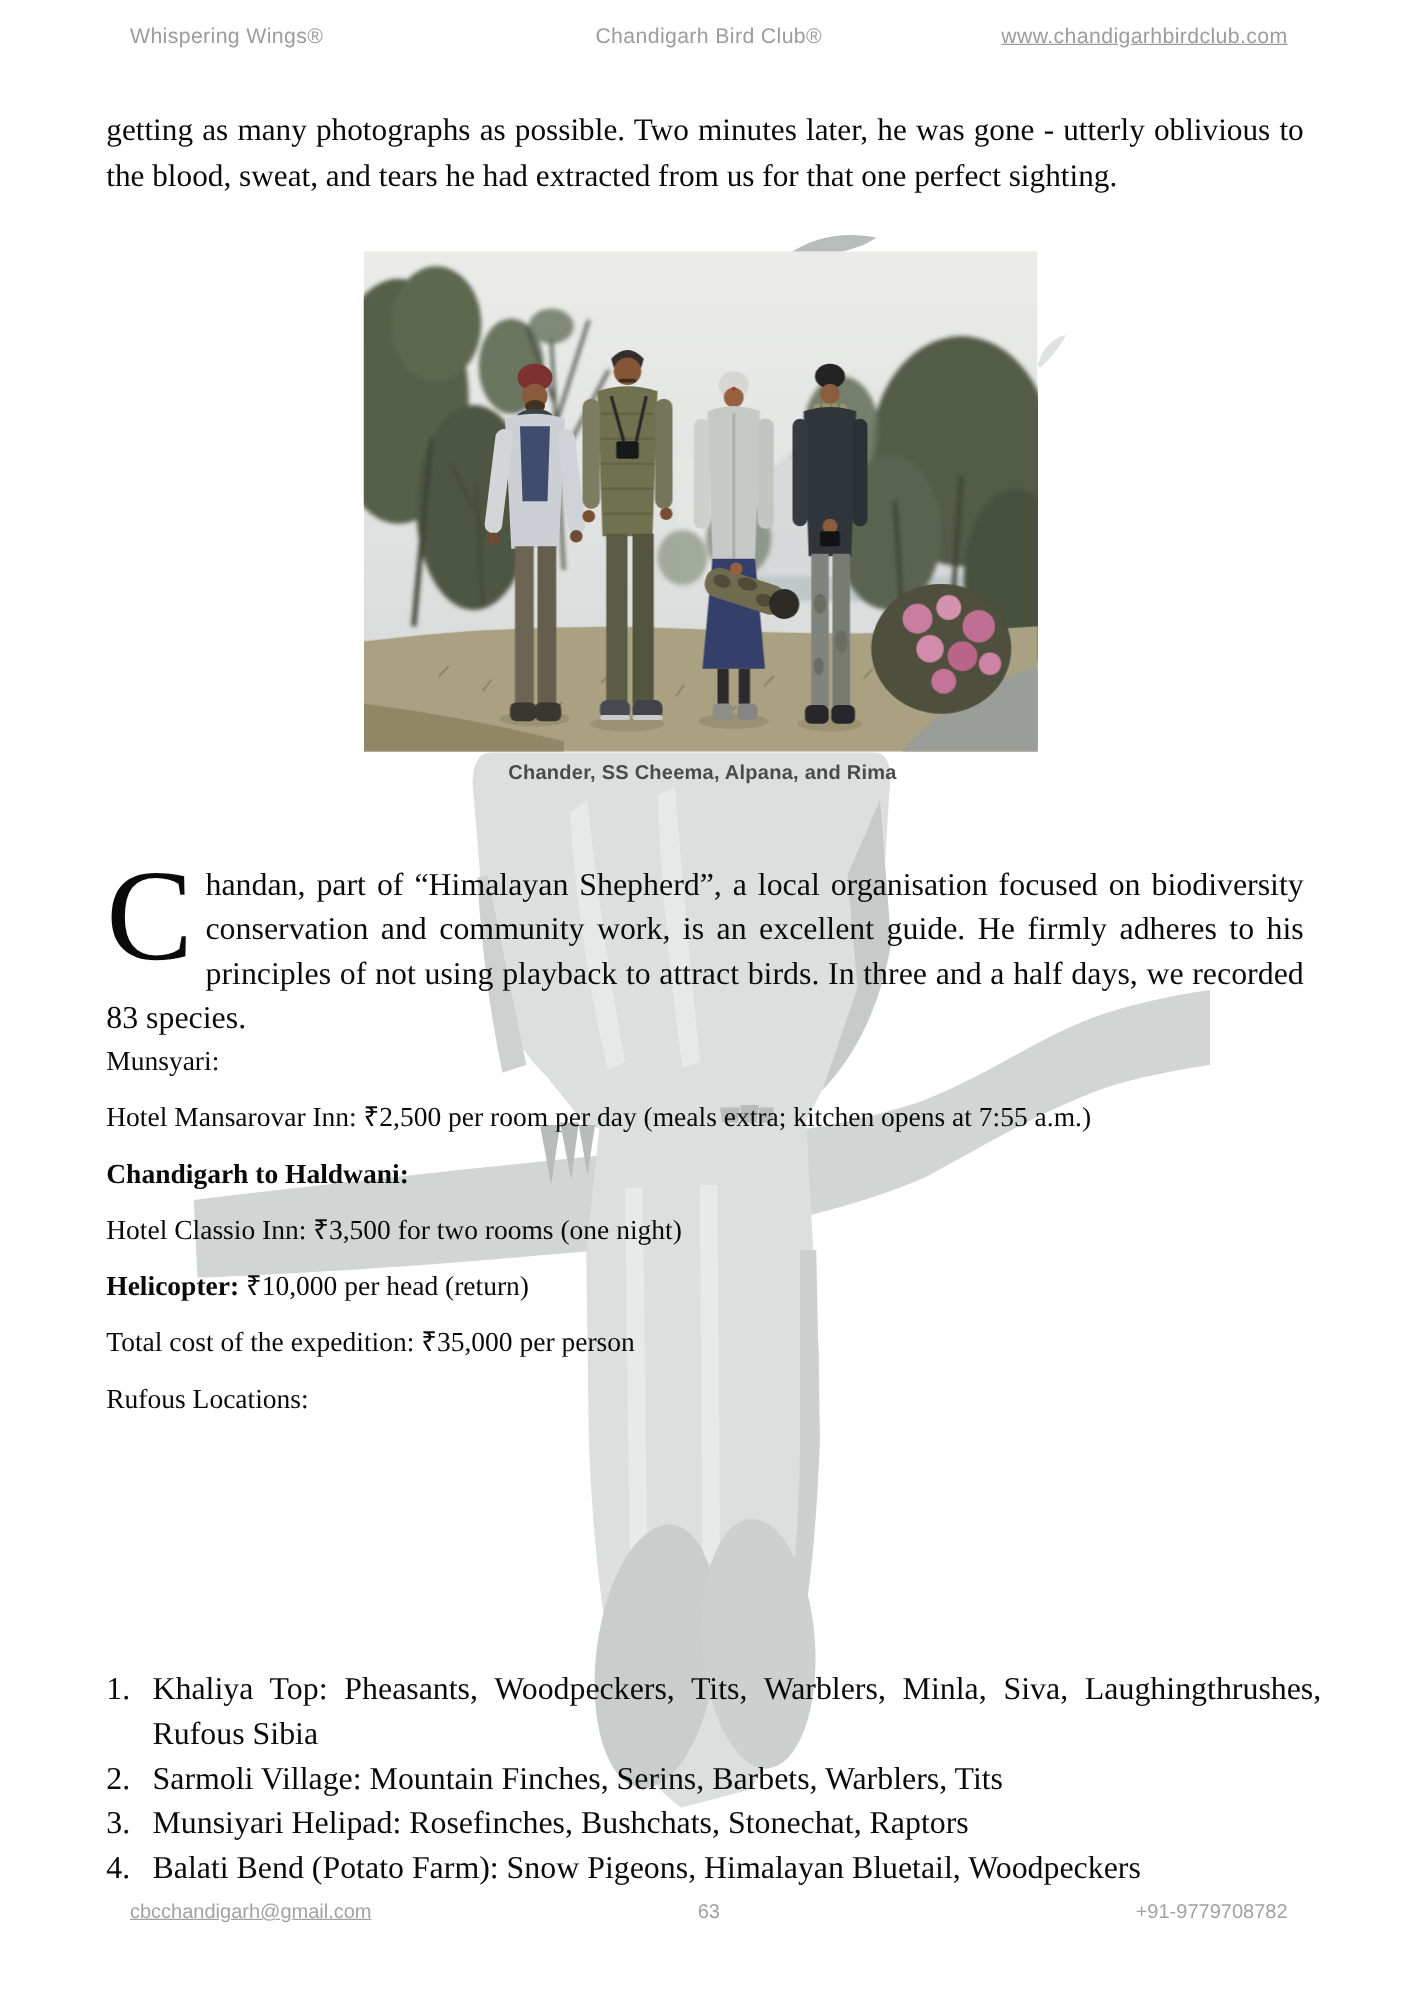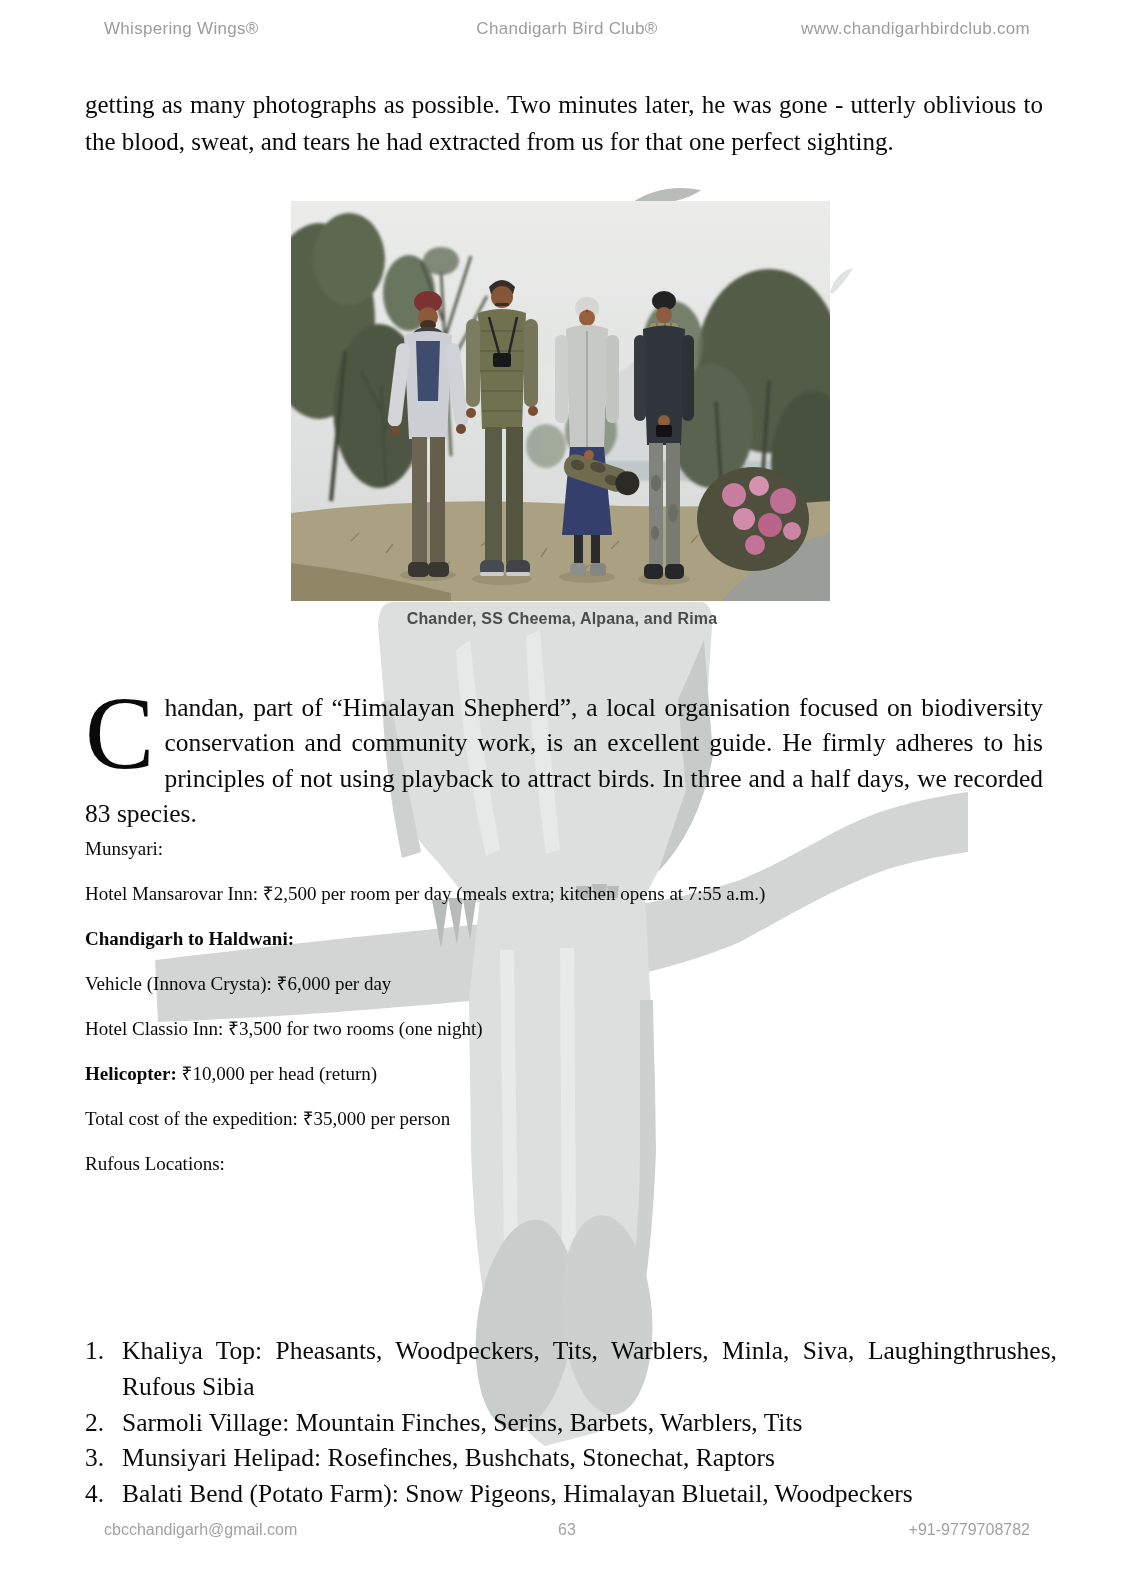--- a/index.html
+++ b/index.html
@@ -10,35 +10,35 @@
   
   .pagebar{
     position:absolute;left:104px;width:926px;
     font-family:"Liberation Sans",sans-serif;color:#9c9c9c;
   }
   .hdr{top:19px;font-size:17px;letter-spacing:.3px;}
   .ftr{top:1521px;font-size:16px;color:#a2a2a2;}
   .pagebar .lft{position:absolute;left:0;top:0;}
   .pagebar .ctr{position:absolute;left:50%;top:0;transform:translateX(-50%);}
   .pagebar .rgt{position:absolute;right:0;top:0;}
-  .lnk{cursor:pointer;color:inherit;}
+  .lnk{text-decoration:underline;cursor:pointer;color:inherit;}
   
   .intro{
     position:absolute;top:61px;left:85px;width:958px;
     font-size:25px;line-height:37px;text-align:justify;
   }
   .chandan{
     position:absolute;top:664px;left:85px;width:958px;
     font-size:25.5px;line-height:35.5px;text-align:justify;
   }
   .dropcap{
     float:left;font-size:104px;line-height:80px;
     margin:3px 10px 0 0;
   }
-  .info{position:absolute;top:826px;left:85px;width:1030px;font-size:19px;}
+  .info{position:absolute;top:826px;left:85px;width:1030px;font-size:22px;}
   .info .row{height:45px;line-height:45px;white-space:nowrap;}
   .info .row b{font-weight:bold;}
   .list{position:absolute;top:1333px;left:85px;width:972px;font-size:25.5px;line-height:35.8px;}
   .li{display:flex;}
   .li .n{width:37px;flex:none;}
   .li .t{width:935px;text-align:justify;}
   
   .photo{
     position:absolute;left:291px;top:201px;width:539px;height:400px;
   }
@@ -248,21 +248,20 @@
   </figure>
 
   <div class="cap">Chander, SS Cheema, Alpana, and Rima</div>
 
   <p class="chandan"><span class="dropcap">C</span><span>handan, part of “Himalayan Shepherd”, a local organisation focused on biodiversity conservation and community work, is an excellent guide. He firmly adheres to his principles of not using playback to attract birds. In three and a half days, we recorded 83 species.</span></p>
 
   <div class="info">
     <div class="row"><b></b><span>Munsyari:</span></div>
     <div class="row"><b></b><span>Hotel Mansarovar Inn: ₹2,500 per room per day (meals extra; kitchen opens at 7:55 a.m.)</span></div>
     <div class="row"><b>Chandigarh to Haldwani:</b><span></span></div>
-    <div class="row"><b></b><span>Vehicle (Innova Crysta): ₹6,000 per day</span></div>
     <div class="row"><b></b><span>Hotel Classio Inn: ₹3,500 for two rooms (one night)</span></div>
     <div class="row"><b>Helicopter:</b><span> ₹10,000 per head (return)</span></div>
     <div class="row"><b></b><span>Total cost of the expedition: ₹35,000 per person</span></div>
     <div class="row"><b></b><span>Rufous Locations:</span></div>
   </div>
 
   <div class="list">
     <div class="li">
         <span class="n">1.</span>
         <span class="t">Khaliya Top: Pheasants, Woodpeckers, Tits, Warblers, Minla, Siva, Laughingthrushes, Rufous Sibia</span>

